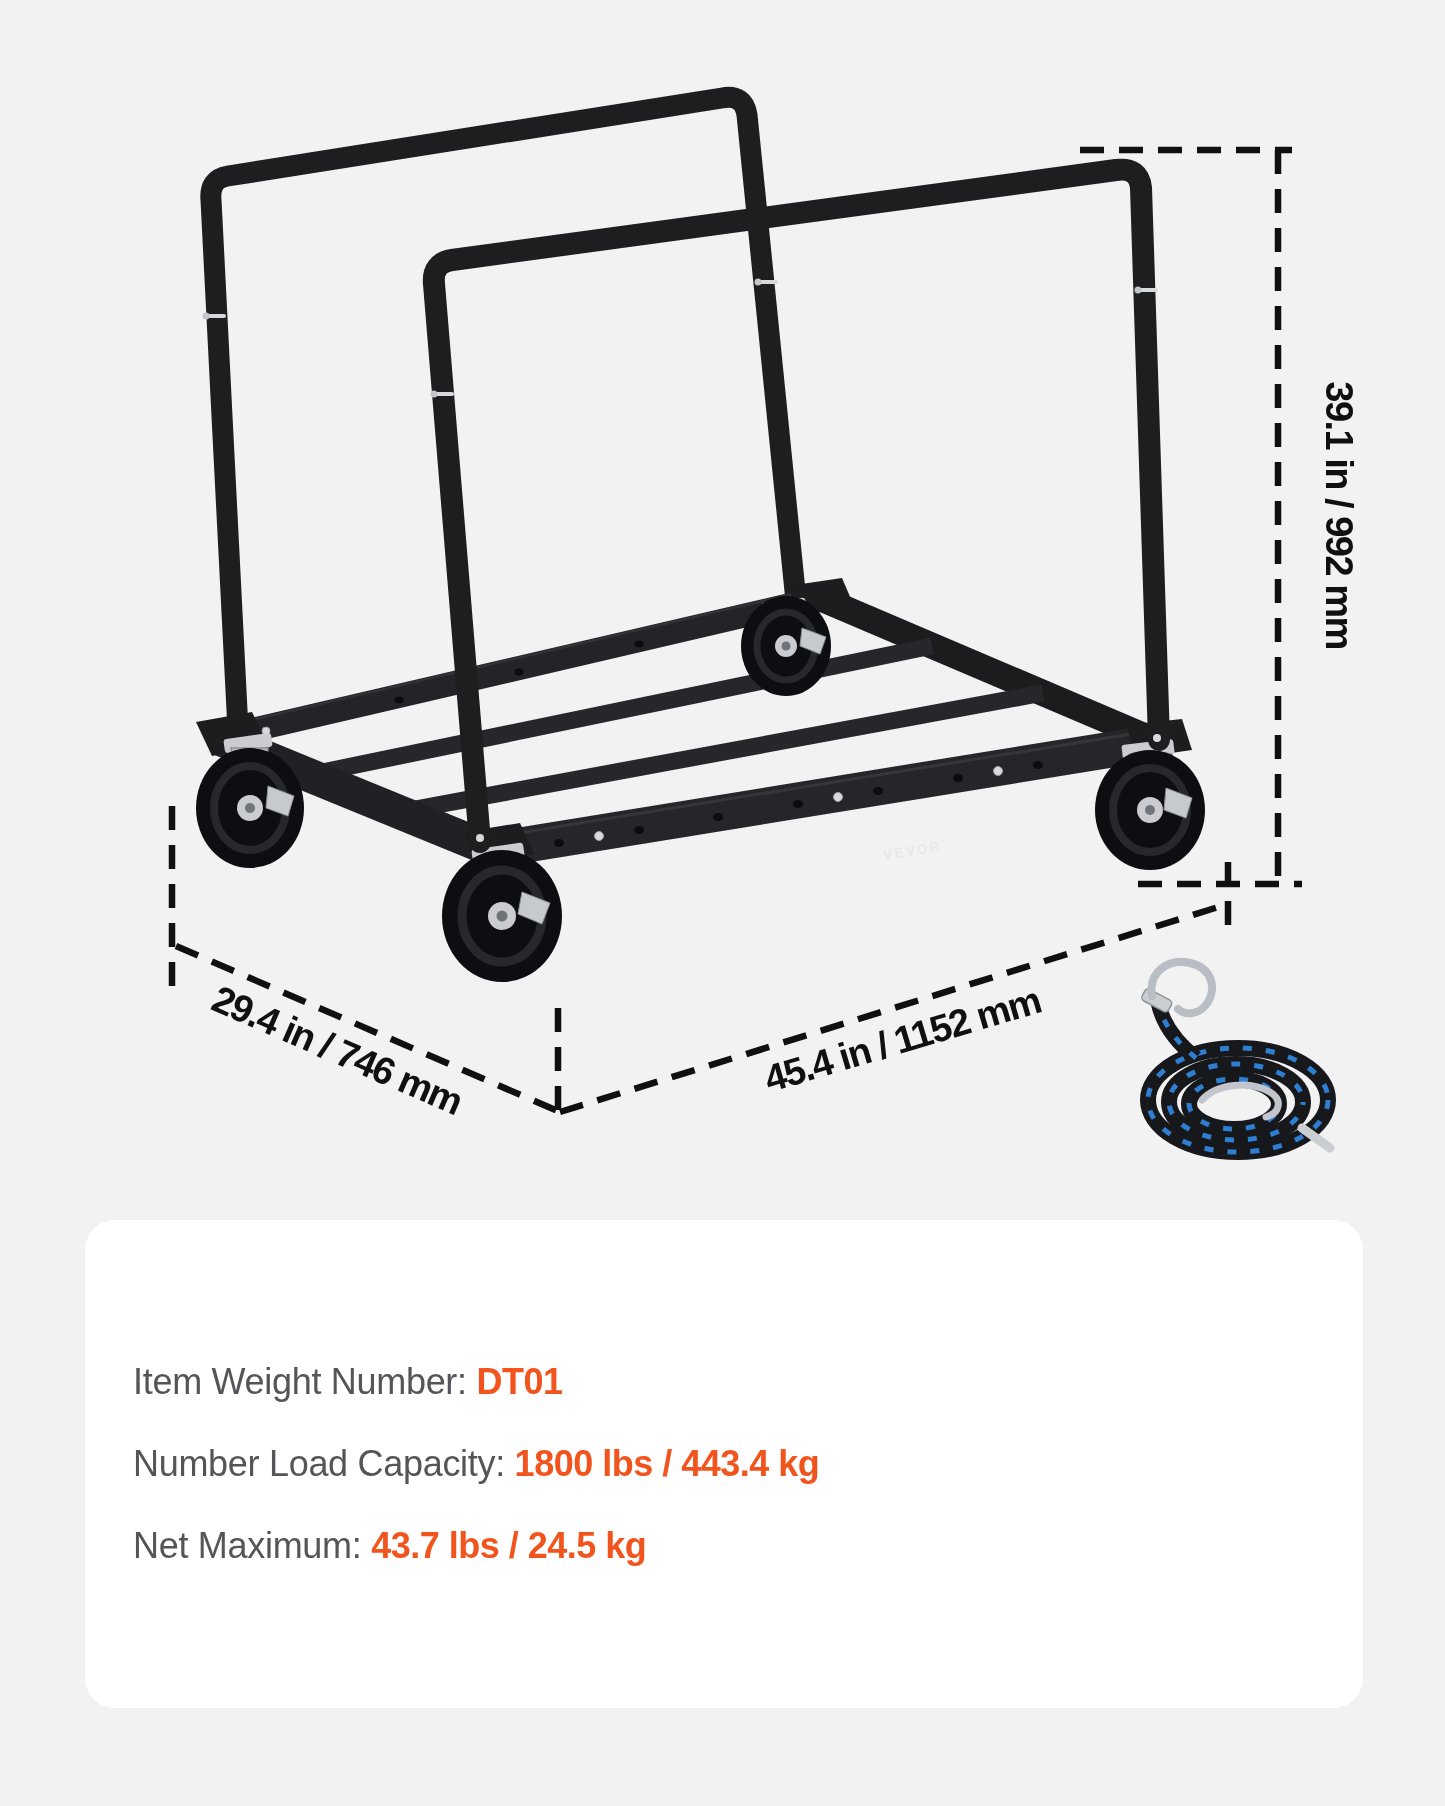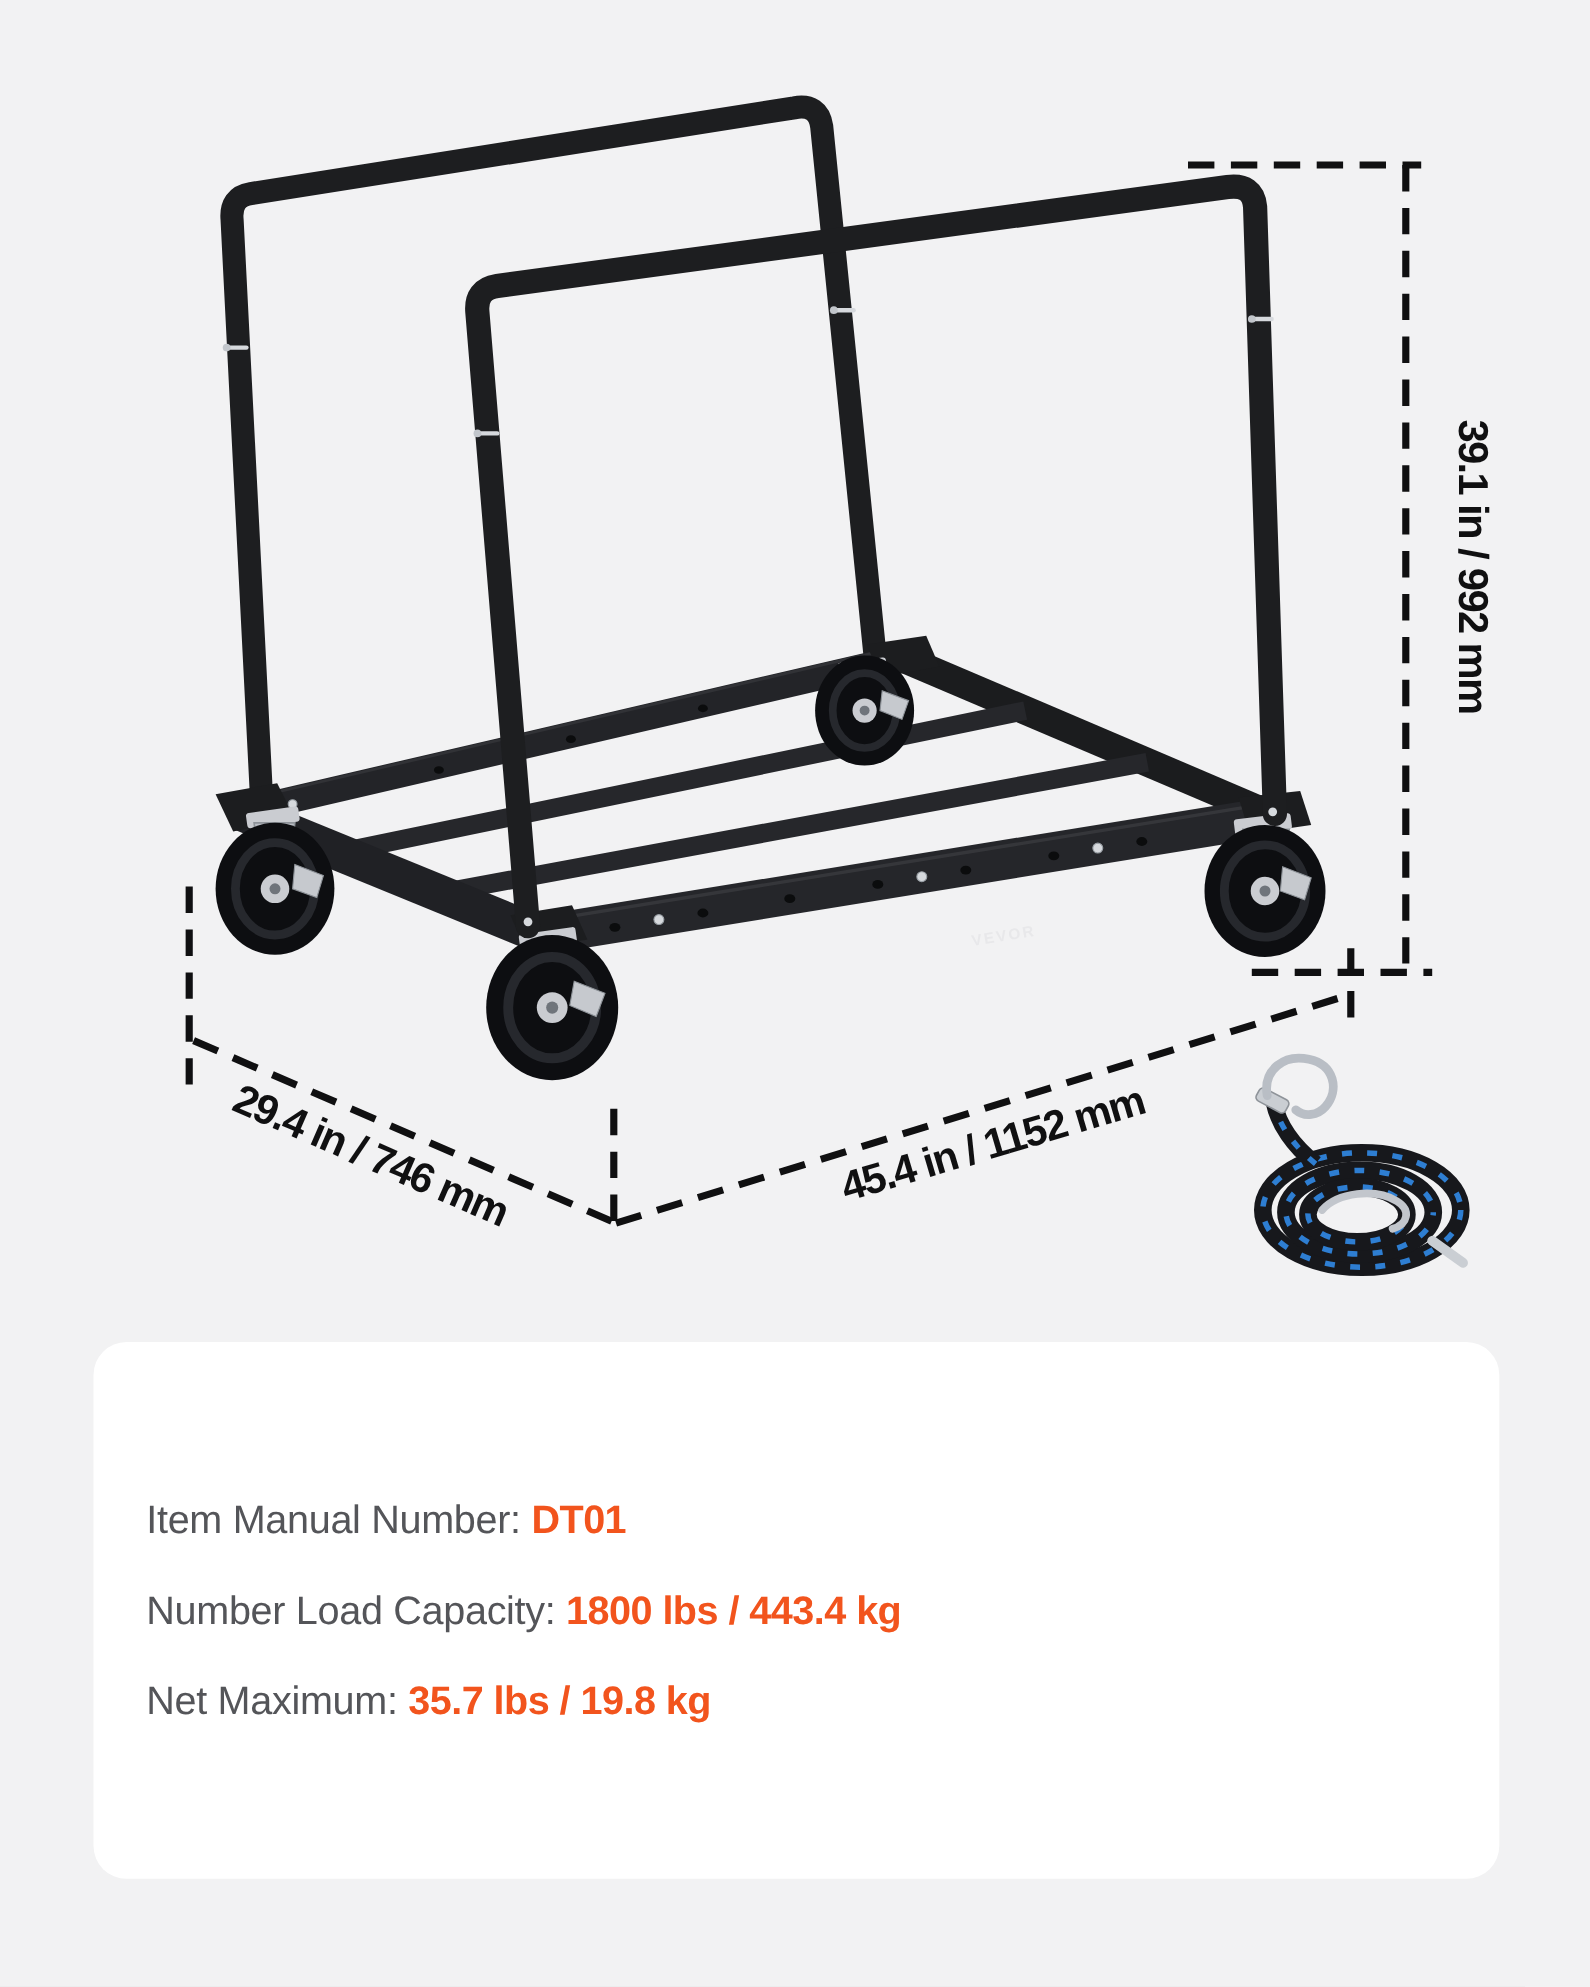--- a/index.html
+++ b/index.html
@@ -189,18 +189,18 @@
 
       <path d="M 1152 996 C 1148 972 1168 958 1190 963 C 1213 968 1218 991 1205 1006 C 1198 1014 1186 1016 1178 1009" fill="none" stroke="#b9bec5" stroke-width="8" stroke-linecap="round"></path>
 
       <path d="M 1202 1100 C 1216 1084 1250 1080 1270 1092 C 1283 1100 1280 1113 1266 1117" fill="none" stroke="#c2c6cc" stroke-width="7" stroke-linecap="round"></path>
 
       <path d="M 1302 1128 L 1330 1148" stroke="#caced3" stroke-width="9" stroke-linecap="round"></path>
     </g>
   </svg>
 
   <div class="spec-panel">
-    <div class="spec-row"><span>Item Manual Number: </span><span class="value">DT01</span></div>
+    <div class="spec-row"><span>Item Weight Number: </span><span class="value">DT01</span></div>
     <div class="spec-row"><span>Number Load Capacity: </span><span class="value">1800 lbs / 443.4 kg</span></div>
-    <div class="spec-row"><span>Net Maximum: </span><span class="value">35.7 lbs / 19.8 kg</span></div>
+    <div class="spec-row"><span>Net Maximum: </span><span class="value">43.7 lbs / 24.5 kg</span></div>
   </div>
 
 </div>
 
 </body></html>

